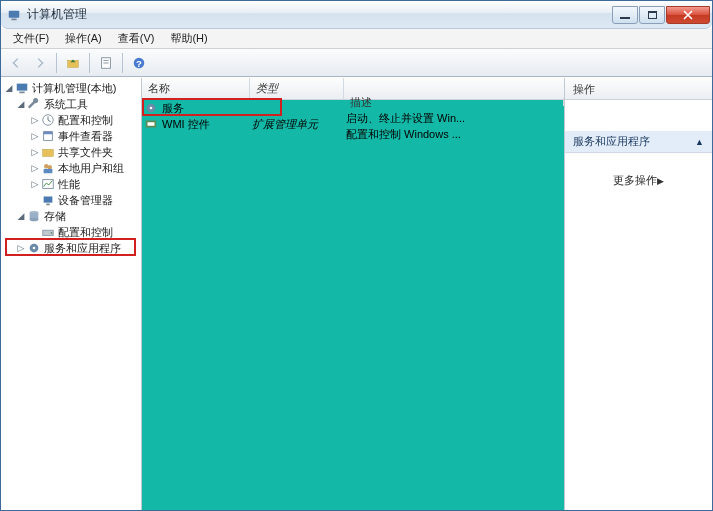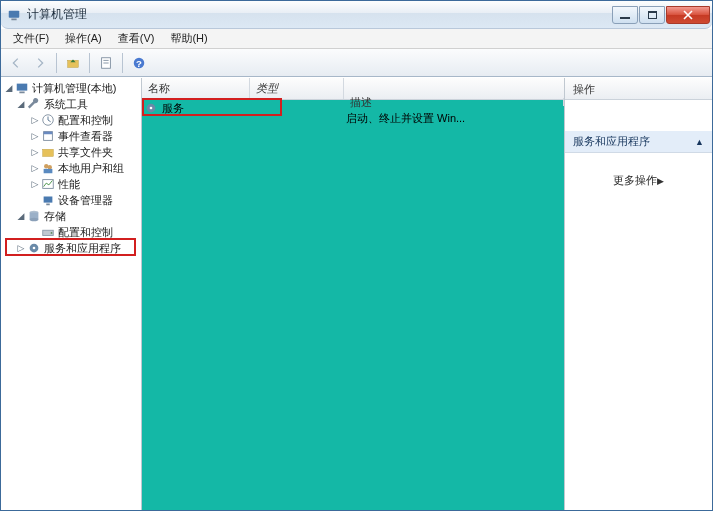--- a/index.html
+++ b/index.html
@@ -246,20 +246,35 @@
               </svg>
             <span>服务</span>
           </div>
           <div class="cell col-type">
               <span></span>
             </div>
           <div class="cell col-desc">
               <span>启动、终止并设置 Win...</span>
             </div>
         </div>
+        <div class="list-row">
+          <div class="cell col-name">
+            <svg class="row-icon" viewBox="0 0 16 16">
+                <rect x="2" y="4" width="12" height="8" class="ico-wmi"></rect>
+                <rect x="4" y="6" width="8" height="4" fill="#fff"></rect>
+              </svg>
+            <span>WMI 控件</span>
+          </div>
+          <div class="cell col-type">
+              <span>扩展管理单元</span>
+            </div>
+          <div class="cell col-desc">
+              <span>配置和控制 Windows ...</span>
+            </div>
+        </div>
         <div class="list-highlight-box" style="left:0px; top:-2px; width:140px; height:18px;"></div>
       </div>
     </div>
 
     <div class="actions-panel">
       <div class="actions-header">操作</div>
       <div class="actions-body">
         <div class="action-category">
           <span>服务和应用程序</span>
           <span class="chev">▲</span>

